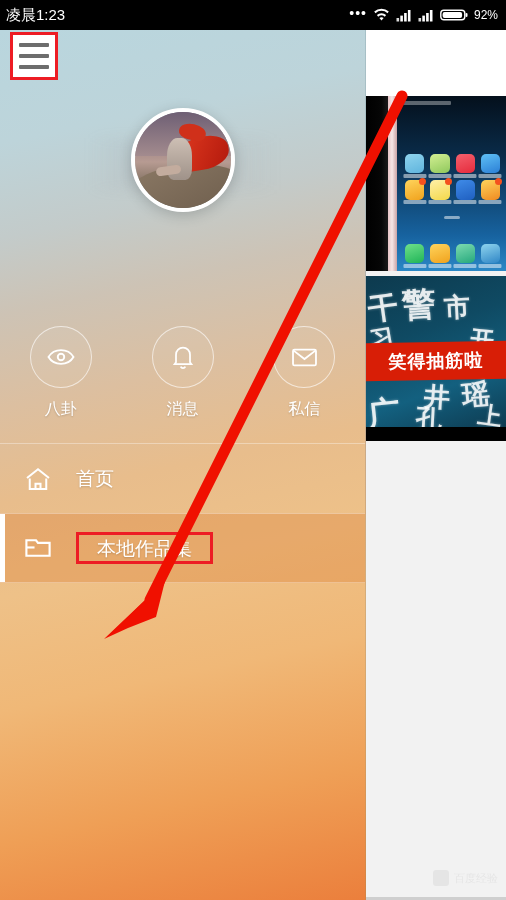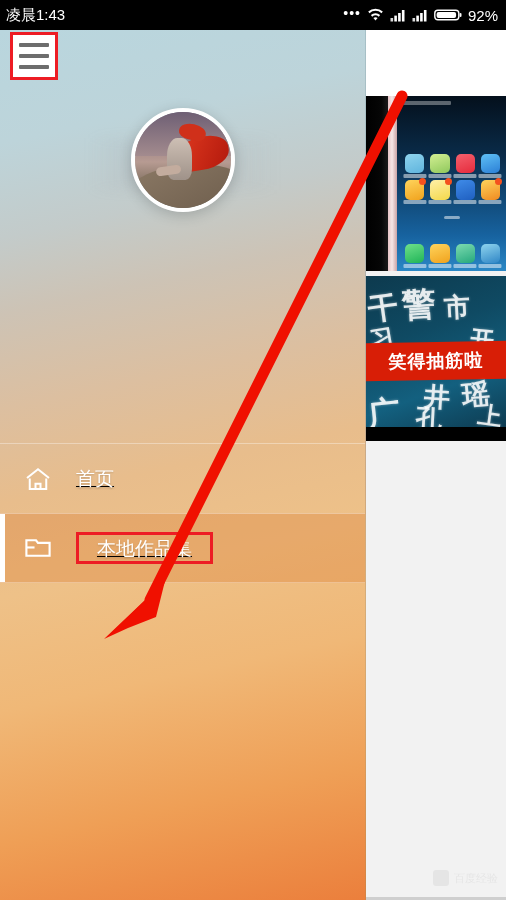--- a/index.html
+++ b/index.html
@@ -16,21 +16,21 @@
   
   .statusbar{
     position:absolute; left:0; top:0; width:506px; height:30px;
     background:#000; color:#fff;
     display:flex; align-items:center; justify-content:space-between;
     padding:0 8px 0 6px; font-size:15px; letter-spacing:0;
   }
   .sb-time{ font-size:15px; font-weight:normal; }
   .sb-right{ display:flex; align-items:center; gap:6px; }
   .sb-dots{ font-size:14px; letter-spacing:1px; line-height:1; padding-bottom:4px; }
-  .sb-pct{ font-size:15px; }
+  .sb-pct{ font-size:12px; }
 
   
   .content{
     position:absolute; left:366px; top:30px; width:140px; height:870px;
     background:#f2f2f2;
   }
   .topbar{
     position:absolute; left:0; top:0; width:140px; height:66px; background:#fff;
   }
   .hamburger-box{
@@ -136,21 +136,21 @@
   .quick{ position:absolute; left:0; right:0; top:296px; display:flex; }
   .quick-item{ flex:1; display:flex; flex-direction:column; align-items:center; }
   .qcircle{ width:62px; height:62px; border-radius:50%;
     border:1.5px solid rgba(255,255,255,.62);
     display:flex; align-items:center; justify-content:center;
     background:rgba(255,255,255,.05); }
   .qlabel{ margin-top:11px; color:#fff; font-size:16px;
     font-family:"DejaVu Sans", sans-serif; text-shadow:0 1px 2px rgba(0,0,0,.2); }
 
   
-  .menu{ position:absolute; left:0; right:0; top:413px;text-decoration:underline; }
+  .menu{ position:absolute; left:0; right:0; top:413px; }
   .mrow{ position:relative; height:70px; display:flex; align-items:center;
     border-top:1px solid rgba(255,255,255,.35); }
   .mrow:last-child{ border-bottom:1px solid rgba(255,255,255,.30); }
   .mrow.active{ background:rgba(216,116,40,.30); }
   .mrow.active::before{ content:""; position:absolute; left:0; top:0; bottom:0; width:5px;
     background:#fff; }
   .micon{ width:76px; display:flex; align-items:center; justify-content:center; }
   .mlabel{ color:#fff; font-size:19px; font-family:"DejaVu Sans", sans-serif;
     text-shadow:0 1px 2px rgba(0,0,0,.18); }
   .mrow.active .mlabel{ border:3px solid #ed1c24; padding:3px 18px; line-height:1.1; }
@@ -270,20 +270,52 @@
         <div class="av-sky"></div>
         <div class="av-rock"></div>
         <div class="av-cape"></div>
         <div class="av-body"></div>
         <div class="av-hair"></div>
         <div class="av-leg"></div>
       </div>
     </div>
 
 
+    <div class="quick">
+
+      <div class="quick-item">
+        <div class="qcircle">
+          <svg width="30" height="30" viewBox="0 0 24 24" fill="none" stroke="#fff" stroke-width="1.5">
+            <path d="M2 12c3-5 7-5.5 10-5.5S19 7 22 12c-3 5-7 5.5-10 5.5S5 17 2 12z"></path>
+            <circle cx="12" cy="12" r="2.6"></circle>
+          </svg>
+        </div>
+        <div class="qlabel">八卦</div>
+      </div>
+
+      <div class="quick-item">
+        <div class="qcircle">
+          <svg width="28" height="28" viewBox="0 0 24 24" fill="none" stroke="#fff" stroke-width="1.5">
+            <path d="M6 16.5V10a6 6 0 1 1 12 0v6.5l1.2 1.6H4.8L6 16.5z"></path>
+            <path d="M10 20.2a2.2 2.2 0 0 0 4 0"></path>
+          </svg>
+        </div>
+        <div class="qlabel">消息</div>
+      </div>
+
+      <div class="quick-item">
+        <div class="qcircle">
+          <svg width="29" height="29" viewBox="0 0 24 24" fill="none" stroke="#fff" stroke-width="1.5">
+            <rect x="2.5" y="5.5" width="19" height="13" rx="1.2"></rect>
+            <path d="M3 6.3l9 7 9-7"></path>
+          </svg>
+        </div>
+        <div class="qlabel">私信</div>
+      </div>
+    </div>
 
     <div class="menu">
 
       <div class="mrow">
         <div class="micon">
           <svg width="30" height="30" viewBox="0 0 24 24" fill="none" stroke="#fff" stroke-width="1.6">
             <path d="M3.2 11.2L12 4.2l8.8 7"></path>
             <path d="M5.4 11.6V20h13.2v-8.4"></path>
             <path d="M10 20v-4.2h4V20"></path>
           </svg>
@@ -299,21 +331,21 @@
             <path d="M3.3 6.2h7.2l1.5 2h8.7v9.6H3.3z"></path>
             <path d="M3.3 11.6h6.1"></path>
           </svg>
         </div>
         <div class="mlabel">本地作品集</div>
       </div>
     </div>
   </div>
 
   <div class="statusbar">
-    <div class="sb-time">凌晨1:43</div>
+    <div class="sb-time">凌晨1:23</div>
     <div class="sb-right">
       <div class="sb-dots">•••</div>
       <svg width="17" height="14" viewBox="0 0 17 14">
         <path d="M8.5 12.6l-2.1-2.6a3.3 3.3 0 0 1 4.2 0z" fill="#fff"></path>
         <path d="M3.9 7.1a6.8 6.8 0 0 1 9.2 0l-1.3 1.6a5 5 0 0 0-6.6 0z" fill="#fff"></path>
         <path d="M1.2 3.6a10.6 10.6 0 0 1 14.6 0l-1.3 1.6a8.7 8.7 0 0 0-12 0z" fill="#fff"></path>
       </svg>
       <svg width="16" height="13" viewBox="0 0 16 13">
         <rect x="0.5" y="9" width="2.6" height="3.5" fill="#d9d9d9"></rect>
         <rect x="4.3" y="6.6" width="2.6" height="5.9" fill="#fff"></rect>

